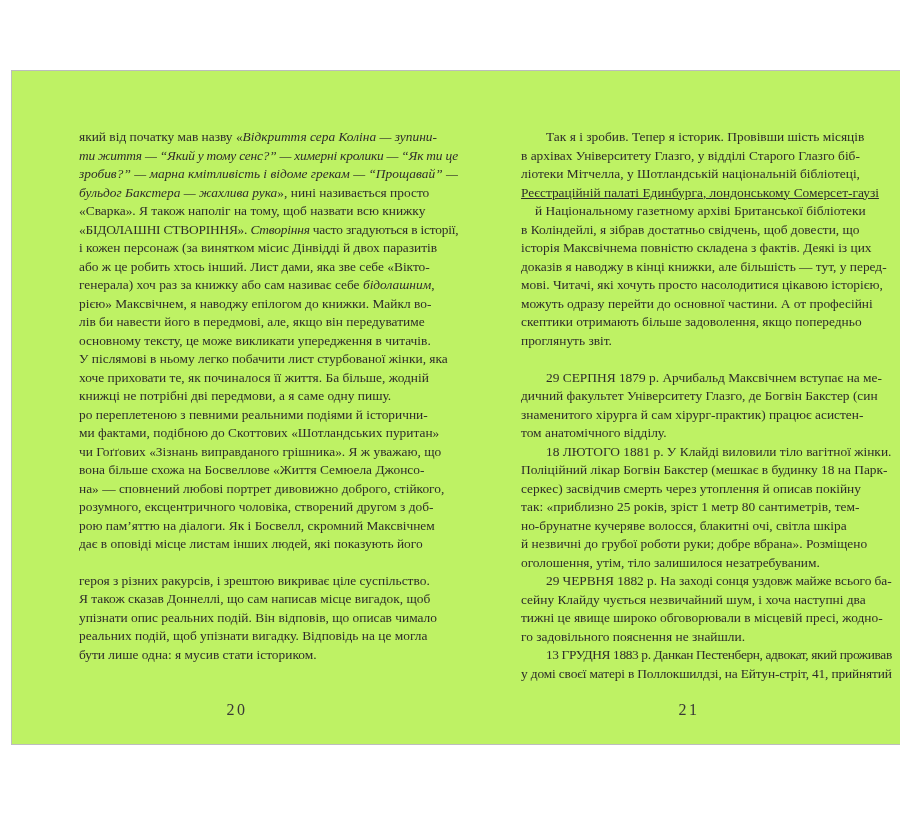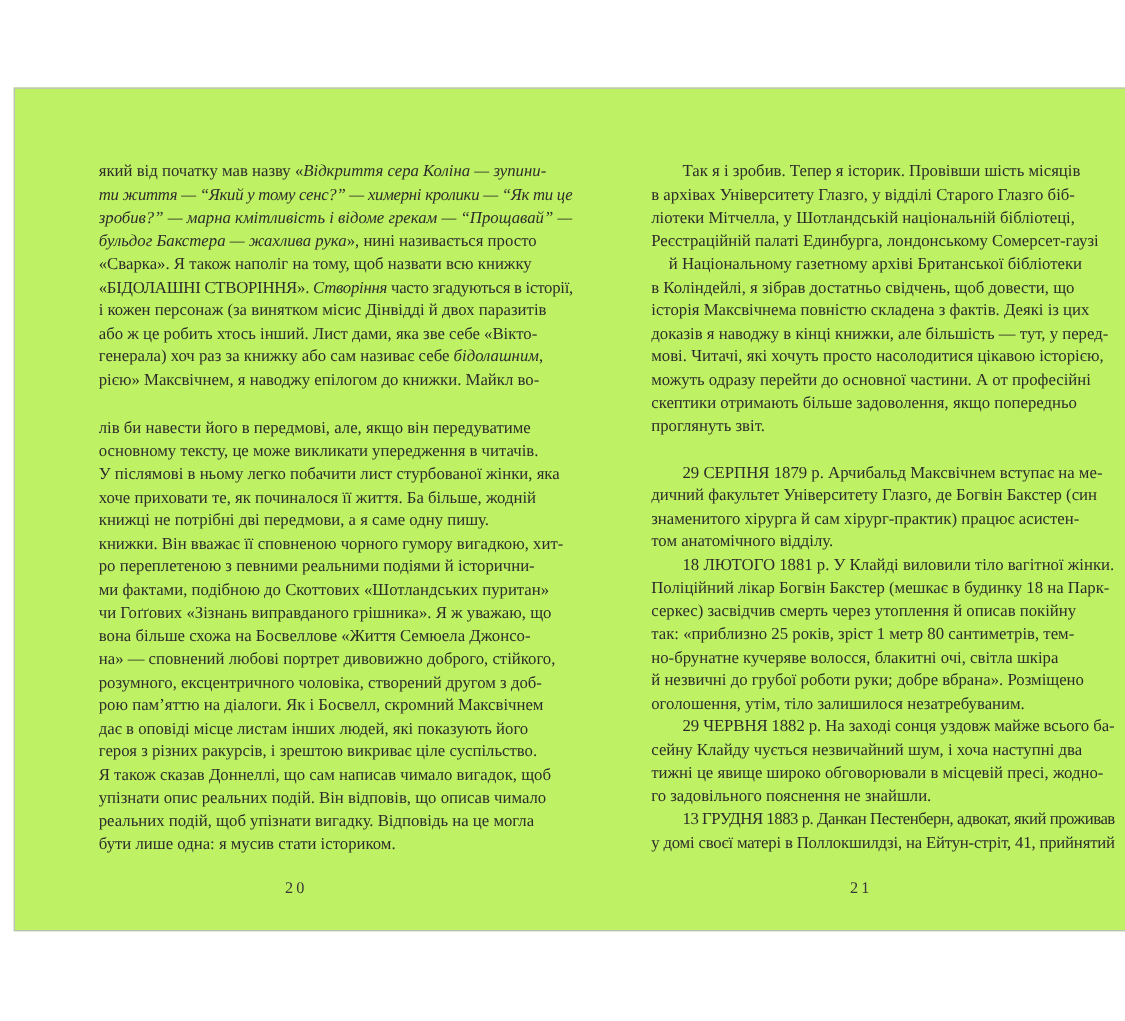--- a/index.html
+++ b/index.html
@@ -39,21 +39,21 @@
   .line.indent { text-indent: 25px; }
   .line.space-before { margin-top: 18.5px; }
   em { font-style: italic; }
   .page-num {
     position: absolute;
     top: 630px;
     width: 60px;
     height: 18px;
     line-height: 18px;
     text-align: center;
-    font-size: 13px;
+    font-size: 16px;
     letter-spacing: 2.5px;
     color: #3a3836;
   }
   .page-num-left  { left: 195px; }
   .page-num-right { left: 647px; }
 </style>
 </head>
 <body>
 
 <div id="canvas">
@@ -62,45 +62,44 @@
         <div class="line" style="word-spacing: 0px;">який від початку мав назву «<em>Відкриття сера Коліна — зупини-</em></div>
         <div class="line" style="letter-spacing: -0.216667px;"><em>ти життя — “Який у тому сенс?” — химерні кролики — “Як ти це</em></div>
         <div class="line" style="word-spacing: 0px;"><em>зробив?” — марна кмітливість і відоме грекам — “Прощавай” —</em></div>
         <div class="line" style="word-spacing: 0px;"><em>бульдог Бакстера — жахлива рука</em>», нині називається просто</div>
         <div class="line" style="word-spacing: 0px;">«Сварка». Я також наполіг на тому, щоб назвати всю книжку</div>
         <div class="line" style="letter-spacing: -0.2px;">«БІДОЛАШНІ СТВОРІННЯ». <em>Створіння</em> часто згадуються в історії,</div>
         <div class="line" style="word-spacing: 0px;">і кожен персонаж (за винятком місис Дінвідді й двох паразитів</div>
         <div class="line" style="word-spacing: 0px;">або ж це робить хтось інший. Лист дами, яка зве себе «Вікто-</div>
         <div class="line" style="word-spacing: 0px;">генерала) хоч раз за книжку або сам називає себе <em>бідолашним</em>,</div>
         <div class="line" style="word-spacing: 0px;">рією» Максвічнем, я наводжу епілогом до книжки. Майкл во-</div>
-        <div class="line" style="word-spacing: 0px; margin-top: 20px;">лів би навести його в передмові, але, якщо він передуватиме</div>
+        <div class="line" style="word-spacing: 0px;">лів би навести його в передмові, але, якщо він передуватиме</div>
         <div class="line" style="word-spacing: 0px;">основному тексту, це може викликати упередження в читачів.</div>
         <div class="line" style="word-spacing: 0px;">У післямові в ньому легко побачити лист стурбованої жінки, яка</div>
         <div class="line" style="word-spacing: 0px;">хоче приховати те, як починалося її життя. Ба більше, жодній</div>
         <div class="line last">книжці не потрібні дві передмови, а я саме одну пишу.</div>
-        <div class="line" style="word-spacing: 0px;">книжки. Він вважає її сповненою чорного гумору вигадкою, хит-</div>
         <div class="line" style="word-spacing: 0px;">ро переплетеною з певними реальними подіями й історични-</div>
         <div class="line" style="word-spacing: 0px;">ми фактами, подібною до Скоттових «Шотландських пуритан»</div>
         <div class="line" style="word-spacing: 0px;">чи Гоґґових «Зізнань виправданого грішника». Я ж уважаю, що</div>
         <div class="line" style="word-spacing: 0px;">вона більше схожа на Босвеллове «Життя Семюела Джонсо-</div>
         <div class="line" style="word-spacing: 0px;">на» — сповнений любові портрет дивовижно доброго, стійкого,</div>
         <div class="line" style="word-spacing: 0px;">розумного, ексцентричного чоловіка, створений другом з доб-</div>
         <div class="line" style="word-spacing: 0px;">рою пам’яттю на діалоги. Як і Босвелл, скромний Максвічнем</div>
         <div class="line" style="word-spacing: 0px;">дає в оповіді місце листам інших людей, які показують його</div>
-        <div class="line" style="word-spacing: 0px;">героя з різних ракурсів, і зрештою викриває ціле суспільство.</div>
-        <div class="line" style="word-spacing: 0px;">Я також сказав Доннеллі, що сам написав чимало вигадок, щоб</div>
+        <div class="line" style="word-spacing: 0px; margin-top: 18px;">героя з різних ракурсів, і зрештою викриває ціле суспільство.</div>
+        <div class="line" style="word-spacing: 0px;">Я також сказав Доннеллі, що сам написав місце вигадок, щоб</div>
         <div class="line" style="word-spacing: 0px;">упізнати опис реальних подій. Він відповів, що описав чимало</div>
         <div class="line" style="word-spacing: 0px;">реальних подій, щоб упізнати вигадку. Відповідь на це могла</div>
         <div class="line last">бути лише одна: я мусив стати істориком.</div>
       </div>
     <div class="page page-right">
         <div class="line indent" style="word-spacing: 0px;">Так я і зробив. Тепер я історик. Провівши шість місяців</div>
         <div class="line" style="word-spacing: 0px;">в архівах Університету Глазго, у відділі Старого Глазго біб-</div>
         <div class="line" style="word-spacing: 0px;">ліотеки Мітчелла, у Шотландській національній бібліотеці,</div>
-        <div class="line" style="word-spacing: 0px;">Реєстраційній палаті Единбурга, лондонському Сомерсет-гаузі</div>
+        <div class="line" style="word-spacing: 0px; text-decoration: underline;">Реєстраційній палаті Единбурга, лондонському Сомерсет-гаузі</div>
         <div class="line" style="word-spacing: 0px; margin-left: 14px;">й Національному газетному архіві Британської бібліотеки</div>
         <div class="line" style="word-spacing: 0px;">в Коліндейлі, я зібрав достатньо свідчень, щоб довести, що</div>
         <div class="line" style="word-spacing: 0px;">історія Максвічнема повністю складена з фактів. Деякі із цих</div>
         <div class="line" style="word-spacing: 0px;">доказів я наводжу в кінці книжки, але більшість — тут, у перед-</div>
         <div class="line" style="word-spacing: 0px;">мові. Читачі, які хочуть просто насолодитися цікавою історією,</div>
         <div class="line" style="word-spacing: 0px;">можуть одразу перейти до основної частини. А от професійні</div>
         <div class="line" style="word-spacing: 0px;">скептики отримають більше задоволення, якщо попередньо</div>
         <div class="line last">проглянуть звіт.</div>
         <div class="line indent space-before" style="word-spacing: 0px;">29 СЕРПНЯ 1879 р. Арчибальд Максвічнем вступає на ме-</div>
         <div class="line" style="word-spacing: 0px;">дичний факультет Університету Глазго, де Богвін Бакстер (син</div>

